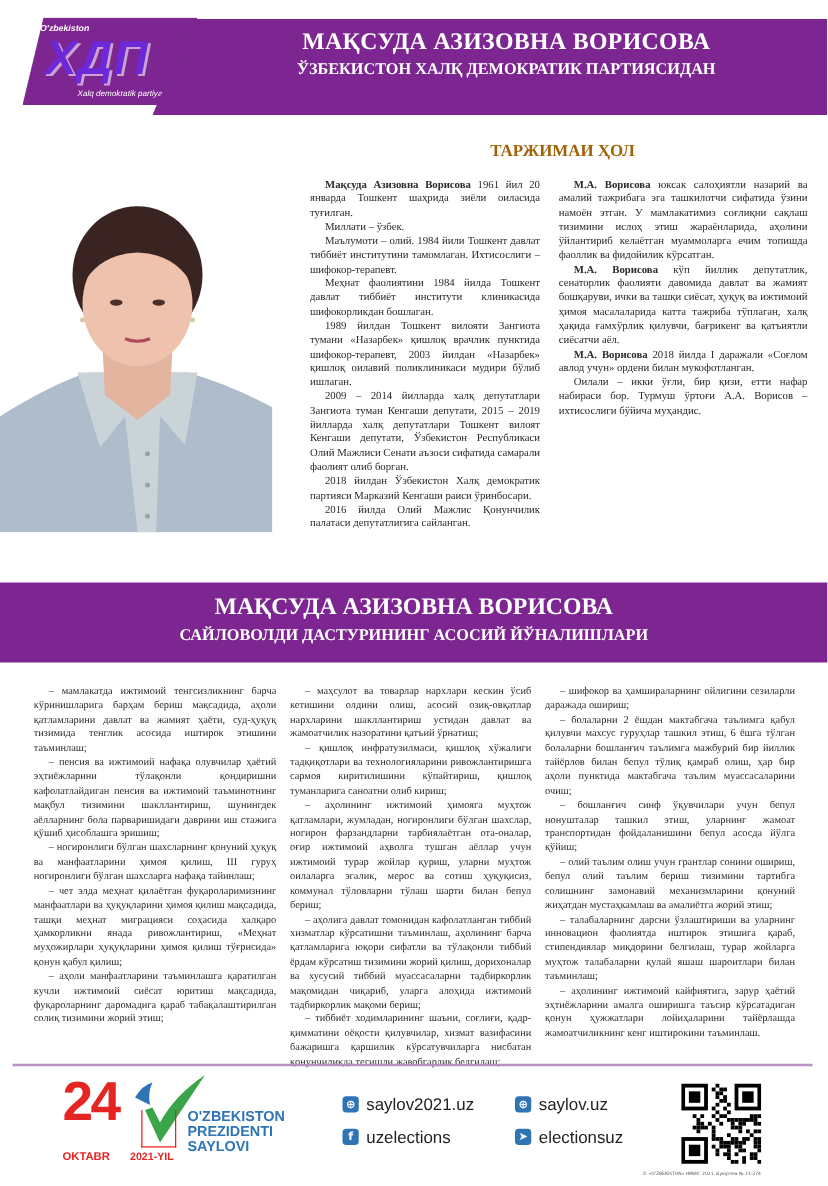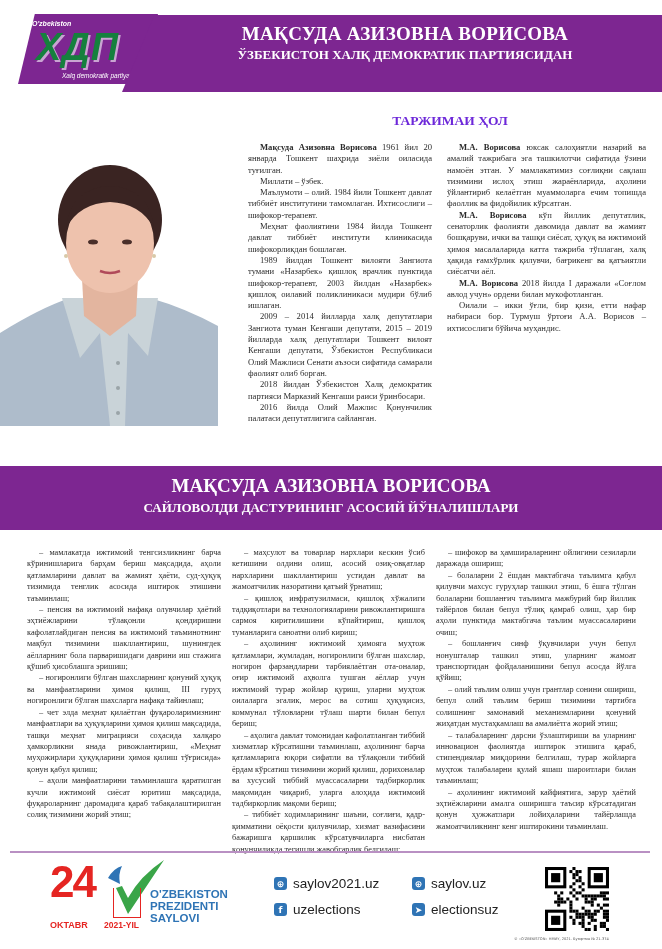--- a/index.html
+++ b/index.html
@@ -4,36 +4,36 @@
 <style>
   * { box-sizing: border-box; margin: 0; padding: 0; }
   html, body { width: 662px; height: 949px; background: #ffffff; overflow: hidden; }
   body { position: relative; font-family: "DejaVu Serif", "Liberation Serif", serif; color: #222; }
 
   
   .logo { position: absolute; left: 18px; top: 14px; width: 140px; height: 70px; }
   .logo-bg { position: absolute; left: 0; top: 0; width: 140px; height: 70px; background: #7d2691;
              clip-path: polygon(12% 0, 100% 0, 88% 100%, 0 100%); }
   .logo-top { position: absolute; left: 14px; top: 6px; font-family: "Liberation Sans", sans-serif; font-size: 7px; font-style: italic; font-weight: bold; color: #fff; }
-  .logo-main { position: absolute; left: 18px; top: 12px; font-family: "Liberation Sans", sans-serif; font-size: 38px; font-weight: bold; font-style: italic; color: #15803d;
+  .logo-main { position: absolute; left: 18px; top: 12px; font-family: "Liberation Sans", sans-serif; font-size: 38px; font-weight: bold; font-style: italic; color: #6d28d9;
                text-shadow: 2px 2px 0 #c9a4d2; letter-spacing: 1px; }
   .logo-bottom { position: absolute; left: 44px; top: 58px; font-family: "Liberation Sans", sans-serif; font-size: 6.5px; font-style: italic; color: #fff; }
 
   .header-band { position: absolute; left: 122px; top: 15px; width: 540px; height: 77px; background: #7d2691;
                  clip-path: polygon(6% 0, 100% 0, 100% 100%, 0 100%); }
   .header-text { position: absolute; left: 160px; top: 22px; width: 490px; text-align: center; color: #fff; font-family: "Liberation Serif", serif; font-weight: bold; }
   .header-text .h1 { font-size: 19px; letter-spacing: 0.3px; line-height: 24px; }
   .header-text .h2 { font-size: 13px; line-height: 17px; }
 
   
   .photo { position: absolute; left: 0; top: 158px; width: 218px; height: 268px; background: #fff; overflow: hidden; }
   .photo svg { width: 100%; height: 100%; display: block; }
 
   
-  .bio-title { position: absolute; left: 245px; top: 113px; width: 410px; text-align: center; font-family: "Liberation Serif", serif; font-weight: bold; font-size: 13.5px; color: #6d28d9; }
+  .bio-title { position: absolute; left: 245px; top: 113px; width: 410px; text-align: center; font-family: "Liberation Serif", serif; font-weight: bold; font-size: 13.5px; color: #a16207; }
   .col { position: absolute; font-family: "Liberation Serif", serif; font-size: 8.6px; line-height: 11.3px; color: #2b2b2b; text-align: justify; }
   .col p { text-indent: 12px; }
   .col b { font-weight: bold; }
   .bio-col1 { left: 248px; top: 142px; width: 184px; }
   .bio-col2 { left: 447px; top: 142px; width: 199px; }
 
   
   .prog-band { position: absolute; left: 0; top: 466px; width: 662px; height: 64px; background: #7d2691; }
   .prog-text { position: absolute; left: 0; top: 474px; width: 662px; text-align: center; color: #fff; font-family: "Liberation Serif", serif; font-weight: bold; }
   .prog-text .h1 { font-size: 19px; line-height: 24px; }

